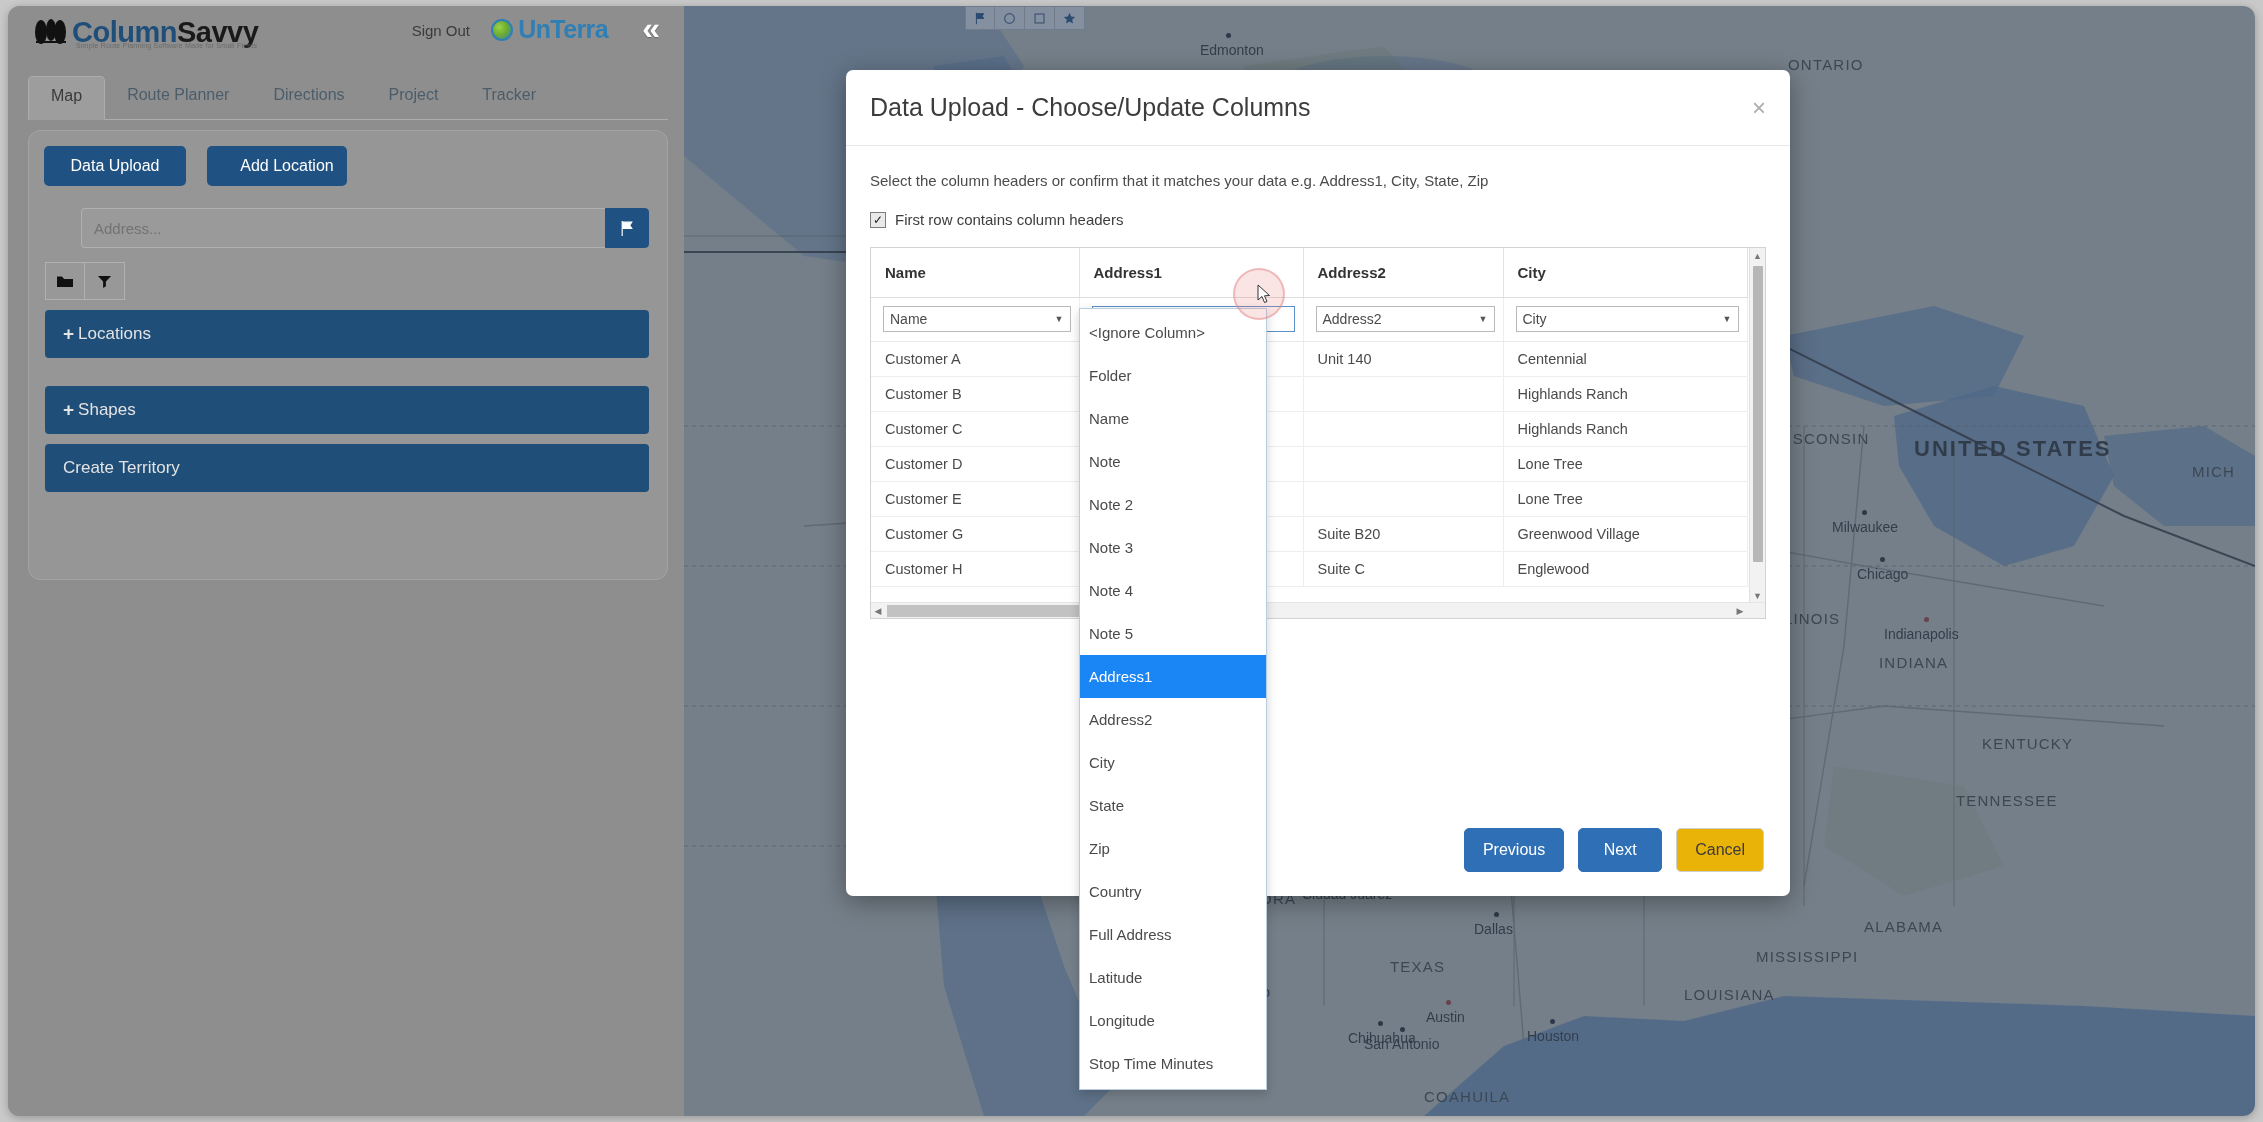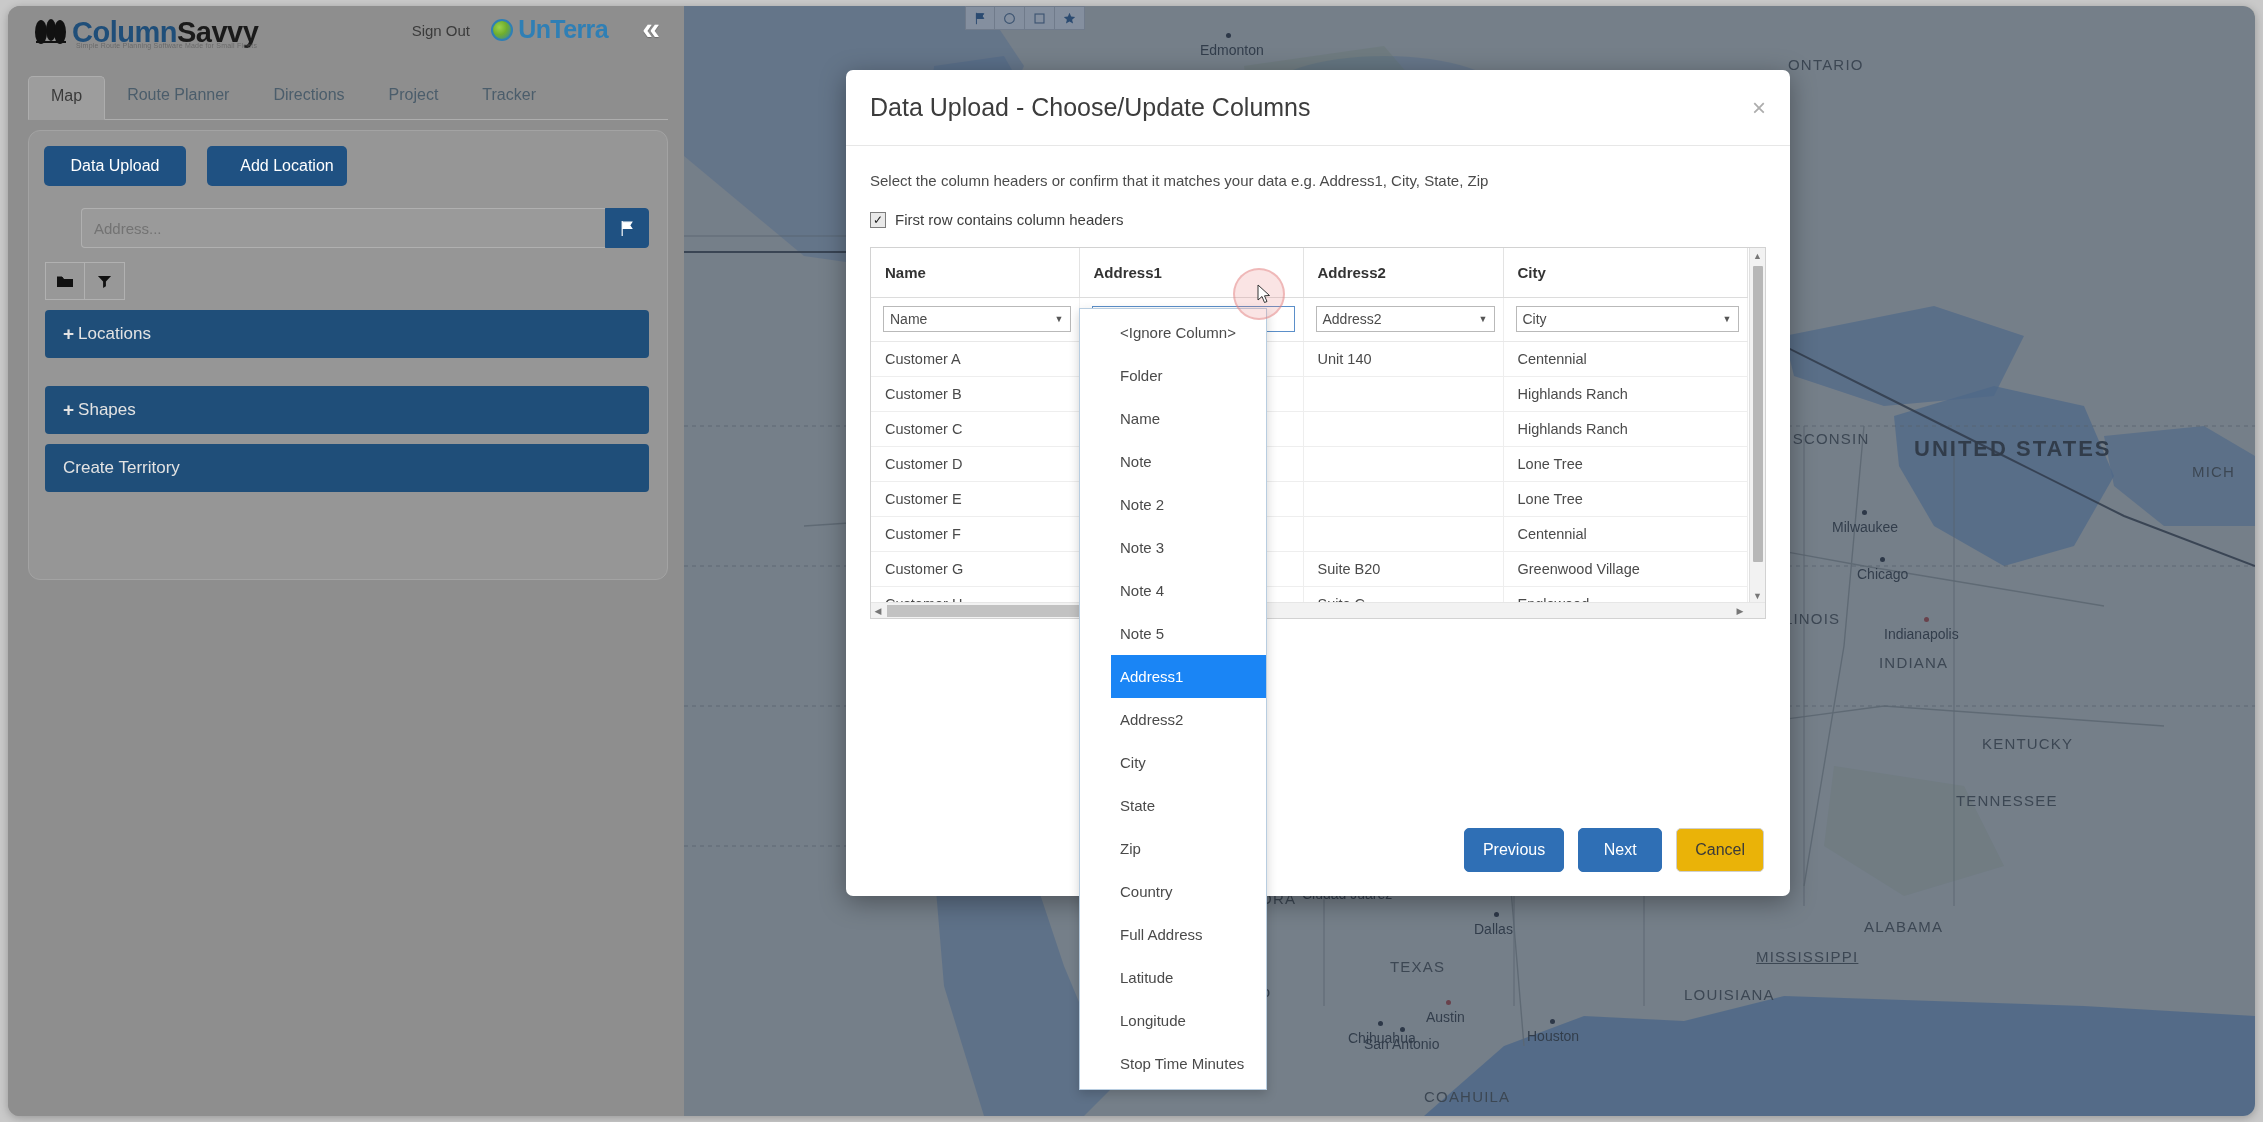--- a/index.html
+++ b/index.html
@@ -340,21 +340,20 @@
     z-index: 40;
     padding: 2px 0 4px 0;
   }
   .dd-item {
     height: 43px;
     display: flex; align-items: center;
     padding: 0 9px;
     font-size: 15px;
     color: #4a4a4a;
     cursor: pointer;
-    margin-left: 31px;
   }
   .dd-item.selected { background: #1a85f5; color: #fff; }
 
   
   #modal-footer {
     position: absolute;
     left: 0; bottom: 0;
     width: 944px; height: 92px;
     display: flex; align-items: center; justify-content: flex-end;
     gap: 14px;
@@ -445,21 +444,21 @@
         <div class="map-label state" style="left: 1085px; top: 604px;">ILLINOIS</div>
         <div class="map-label state" style="left: 1195px; top: 648px;">INDIANA</div>
         <div class="map-label state" style="left: 748px; top: 530px;">NEBRASKA</div>
         <div class="map-label state" style="left: 1000px; top: 705px;">MISSOURI</div>
         <div class="map-label state" style="left: 774px; top: 683px;">KANSAS</div>
         <div class="map-label state" style="left: 1298px; top: 729px;">KENTUCKY</div>
         <div class="map-label state" style="left: 1272px; top: 786px;">TENNESSEE</div>
         <div class="map-label state" style="left: 820px; top: 794px;">OKLAHOMA</div>
         <div class="map-label state" style="left: 990px; top: 838px;">ARKANSAS</div>
         <div class="map-label state" style="left: 706px; top: 952px;">TEXAS</div>
-        <div class="map-label state" style="left: 1072px; top: 942px; text-decoration: underline;">MISSISSIPPI</div>
+        <div class="map-label state" style="left: 1072px; top: 942px;">MISSISSIPPI</div>
         <div class="map-label state" style="left: 1180px; top: 912px;">ALABAMA</div>
         <div class="map-label state" style="left: 1000px; top: 980px;">LOUISIANA</div>
         <div class="map-label state" style="left: 540px; top: 884px;">SONORA</div>
         <div class="map-label state" style="left: 740px; top: 1082px;">COAHUILA</div>
         <div class="map-label country" style="left: 1230px; top: 430px;">UNITED STATES</div>
         <div class="city-dot red" style="left: 869.4px; top: 193px;"></div>
         <div class="map-label city" style="left: 843px; top: 202px;">Winnipeg</div>
         <div class="city-dot" style="left: 1177.7px; top: 504px;"></div>
         <div class="map-label city" style="left: 1148px; top: 513px;">Milwaukee</div>
         <div class="city-dot" style="left: 1196.1px; top: 551px;"></div>
@@ -672,26 +671,20 @@
                 <td></td>
                 <td>Lone Tree</td>
               </tr>
               <tr>
                 <td>Customer E</td>
                 <td></td>
                 <td></td>
                 <td>Lone Tree</td>
               </tr>
               <tr>
-                <td>Customer F</td>
-                <td></td>
-                <td></td>
-                <td>Centennial</td>
-              </tr>
-              <tr>
                 <td>Customer G</td>
                 <td></td>
                 <td>Suite B20</td>
                 <td>Greenwood Village</td>
               </tr>
               <tr>
                 <td>Customer H</td>
                 <td></td>
                 <td>Suite C</td>
                 <td>Englewood</td>

